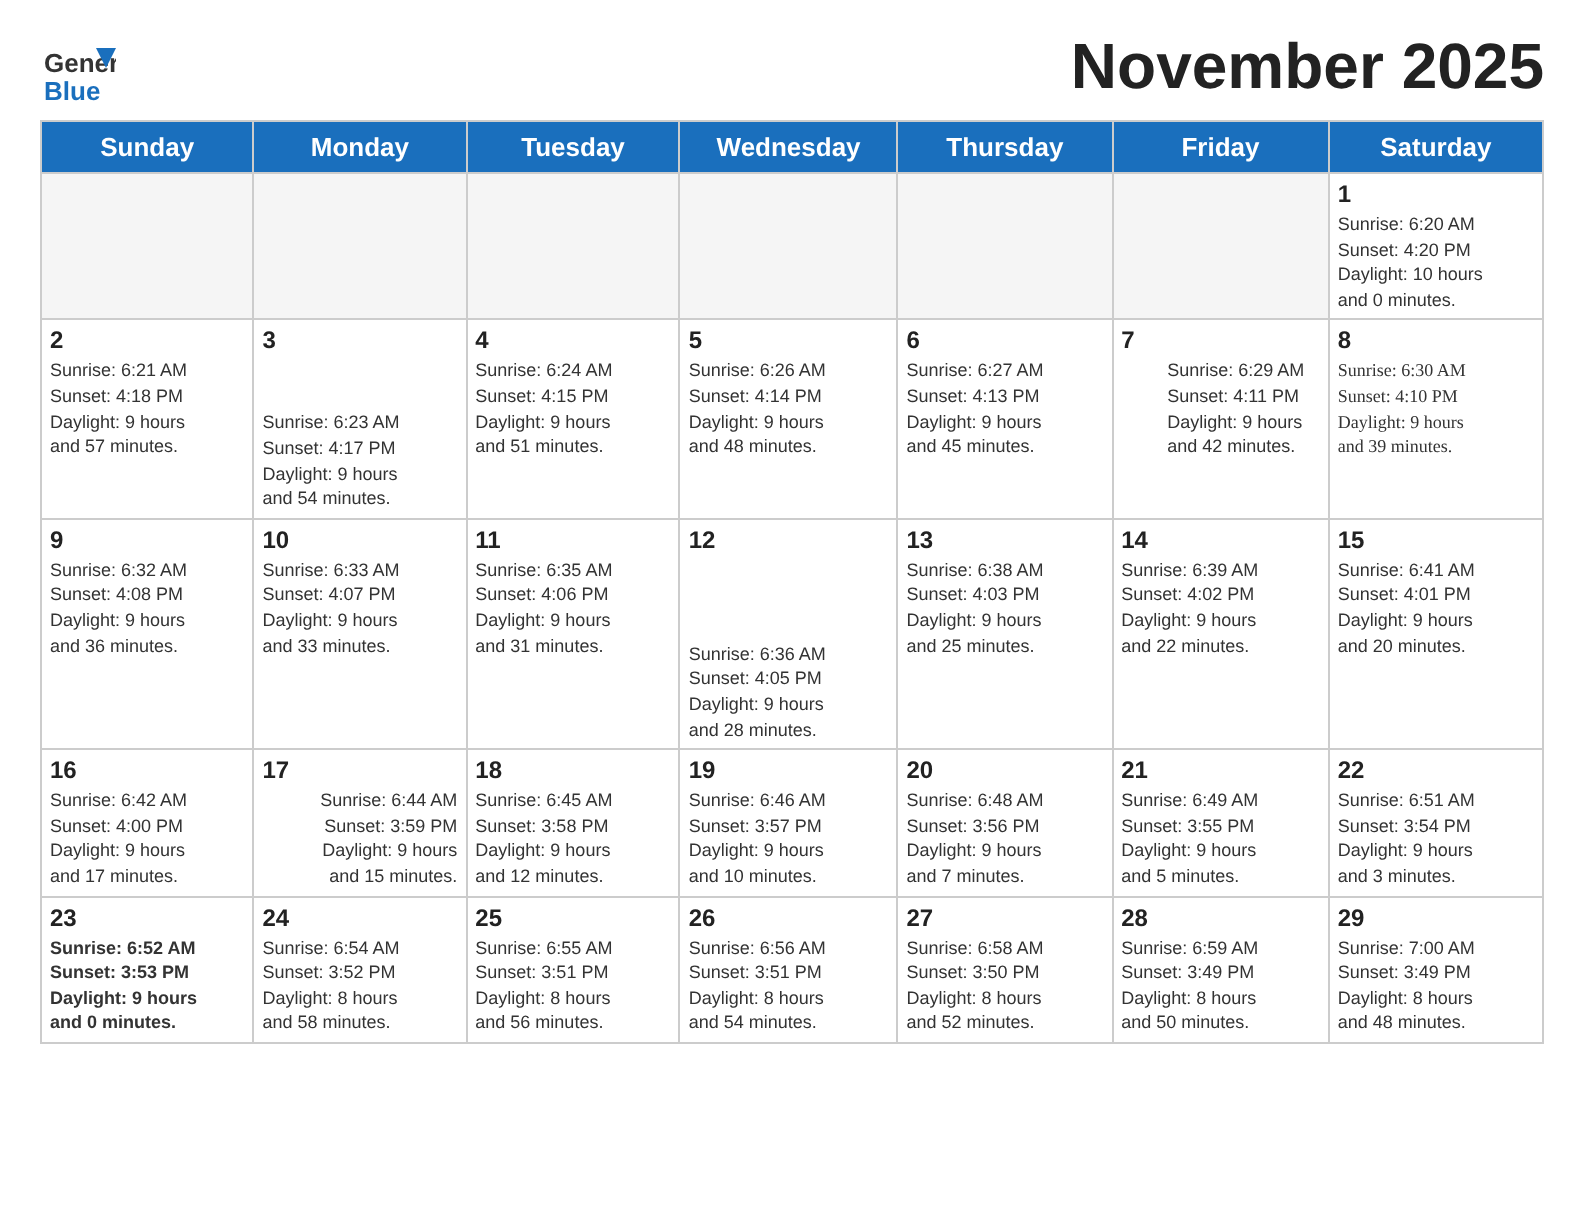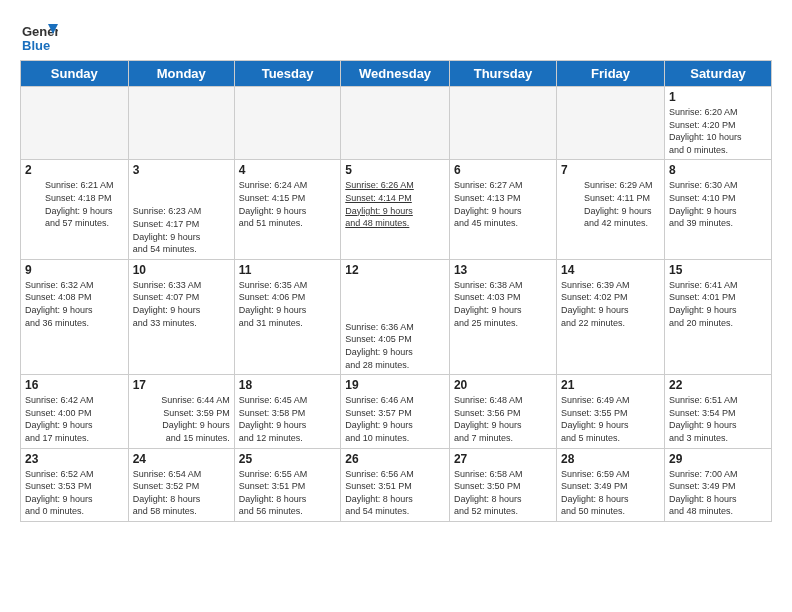--- a/index.html
+++ b/index.html
@@ -92,20 +92,21 @@
 <div class="page">
   <div class="header-area">
     <div class="logo">
       <svg class="logo-icon" viewBox="0 0 38 38" xmlns="http://www.w3.org/2000/svg">
         <text x="2" y="20" font-size="13" font-family="Arial" font-weight="bold" fill="#333">General</text>
         <text x="2" y="34" font-size="13" font-family="Arial" font-weight="bold" fill="#1a6fbd">Blue</text>
         <polygon points="28,8 38,8 33,18" fill="#1a6fbd"></polygon>
       </svg>
     </div>
     <div class="title-area">
+      <div class="month-title">November 2025</div>
     </div>
   </div>
 
   <table class="calendar">
     <thead>
       <tr>
         <th>Sunday</th>
         <th>Monday</th>
         <th>Tuesday</th>
         <th>Wednesday</th>
@@ -126,63 +127,63 @@
             <span class="day-num">1</span>
             <div class="day-info" style="white-space: pre-line;">Sunrise: 6:20 AM
 Sunset: 4:20 PM
 Daylight: 10 hours
 and 0 minutes.</div>
           </td>
         </tr>
         <tr>
           <td>
             <span class="day-num">2</span>
-            <div class="day-info" style="white-space: pre-line; margin-left: 20px;">Sunrise: 6:21 AM
+            <div class="day-info" style="white-space: pre-line;">Sunrise: 6:21 AM
 Sunset: 4:18 PM
 Daylight: 9 hours
 and 57 minutes.</div>
           </td>
           <td>
             <span class="day-num">3</span>
             <div class="day-info" style="white-space: pre-line; margin-top: 28px;">Sunrise: 6:23 AM
 Sunset: 4:17 PM
 Daylight: 9 hours
 and 54 minutes.</div>
           </td>
           <td>
             <span class="day-num">4</span>
             <div class="day-info" style="white-space: pre-line;">Sunrise: 6:24 AM
 Sunset: 4:15 PM
 Daylight: 9 hours
 and 51 minutes.</div>
           </td>
           <td>
             <span class="day-num">5</span>
-            <div class="day-info" style="white-space: pre-line; text-decoration: underline;">Sunrise: 6:26 AM
+            <div class="day-info" style="white-space: pre-line;">Sunrise: 6:26 AM
 Sunset: 4:14 PM
 Daylight: 9 hours
 and 48 minutes.</div>
           </td>
           <td>
             <span class="day-num">6</span>
             <div class="day-info" style="white-space: pre-line;">Sunrise: 6:27 AM
 Sunset: 4:13 PM
 Daylight: 9 hours
 and 45 minutes.</div>
           </td>
           <td>
             <span class="day-num">7</span>
             <div class="day-info" style="white-space: pre-line; margin-left: 23px;">Sunrise: 6:29 AM
 Sunset: 4:11 PM
 Daylight: 9 hours
 and 42 minutes.</div>
           </td>
           <td>
             <span class="day-num">8</span>
-            <div class="day-info" style="white-space: pre-line;">Sunrise: 6:30 AM
+            <div class="day-info" style="white-space: pre-line; font-family: Liberation Serif, serif;">Sunrise: 6:30 AM
 Sunset: 4:10 PM
 Daylight: 9 hours
 and 39 minutes.</div>
           </td>
         </tr>
         <tr>
           <td>
             <span class="day-num">9</span>
             <div class="day-info" style="white-space: pre-line;">Sunrise: 6:32 AM
 Sunset: 4:08 PM
@@ -279,21 +280,21 @@
             <span class="day-num">22</span>
             <div class="day-info" style="white-space: pre-line;">Sunrise: 6:51 AM
 Sunset: 3:54 PM
 Daylight: 9 hours
 and 3 minutes.</div>
           </td>
         </tr>
         <tr>
           <td>
             <span class="day-num">23</span>
-            <div class="day-info" style="white-space: pre-line;">Sunrise: 6:52 AM
+            <div class="day-info" style="white-space: pre-line; font-weight: bold;">Sunrise: 6:52 AM
 Sunset: 3:53 PM
 Daylight: 9 hours
 and 0 minutes.</div>
           </td>
           <td>
             <span class="day-num">24</span>
             <div class="day-info" style="white-space: pre-line;">Sunrise: 6:54 AM
 Sunset: 3:52 PM
 Daylight: 8 hours
 and 58 minutes.</div>

